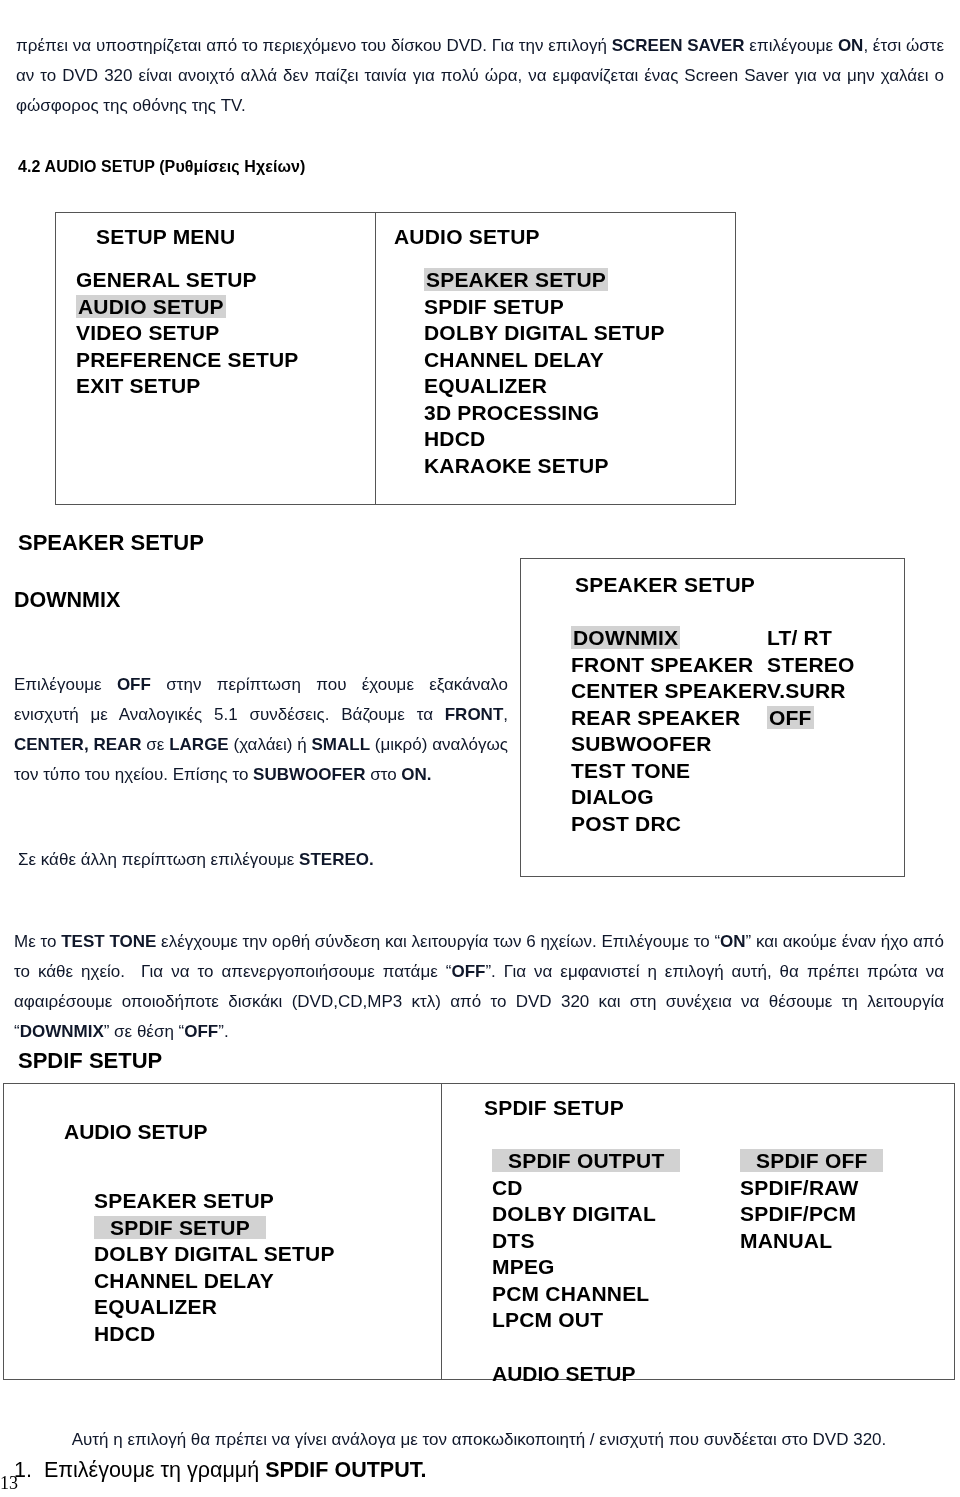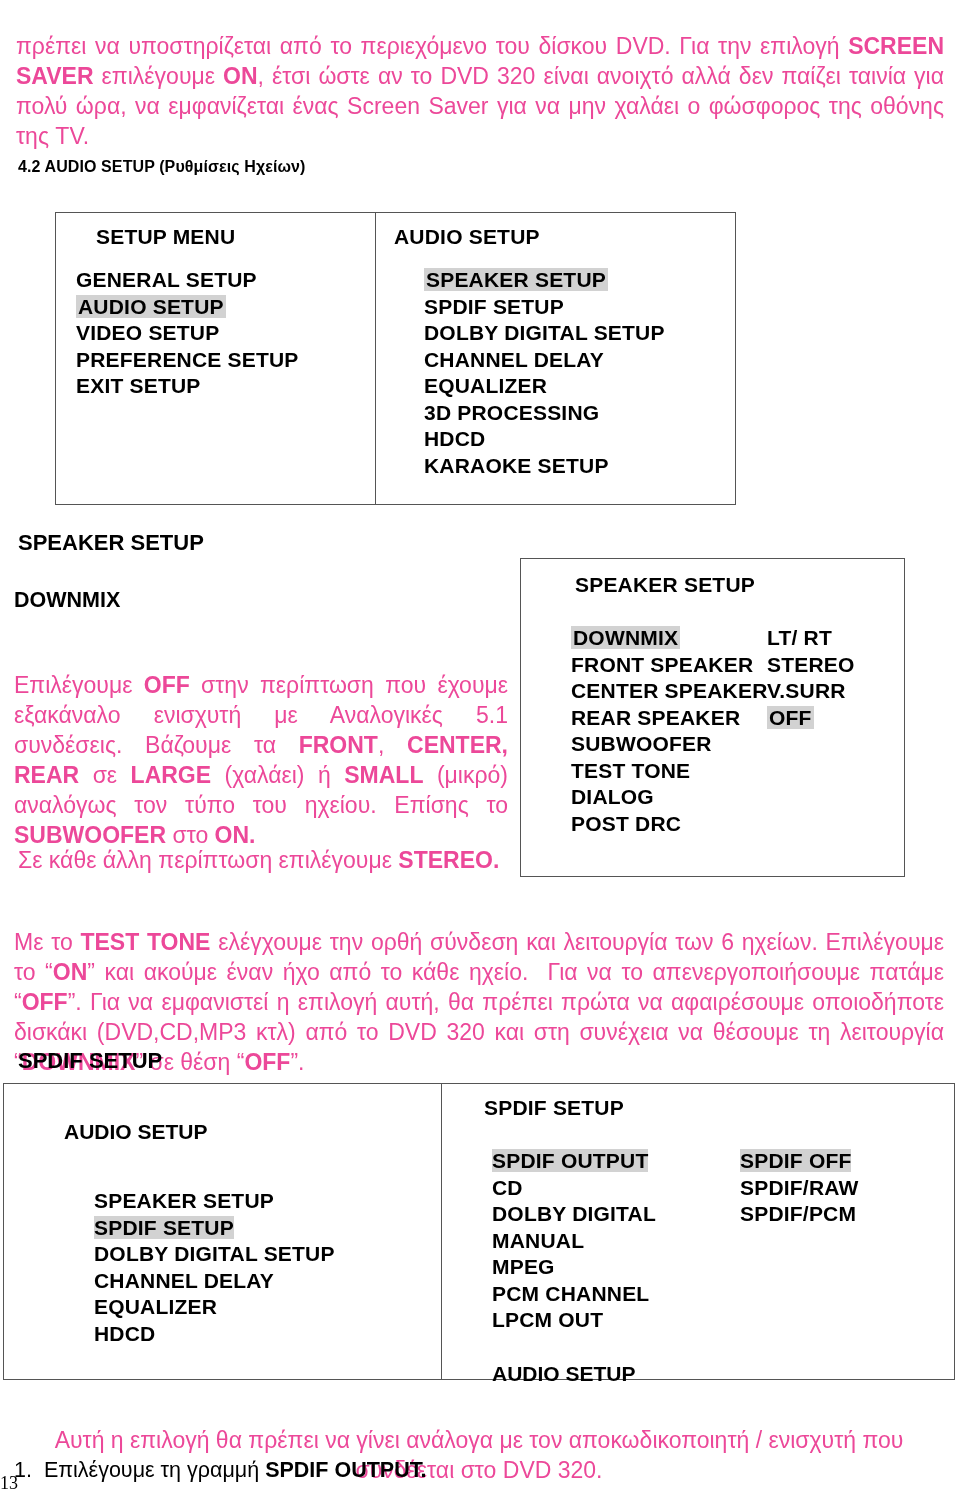--- a/index.html
+++ b/index.html
@@ -15,25 +15,25 @@
   }
   .page {
     position: relative;
     width: 960px;
     height: 1497px;
     padding: 0;
   }
 
   
   .para {
-    font-size: 23px;
+    font-size: 17px;
     line-height: 30px;
     text-align: justify;
     text-justify: inter-word;
-    color: #ec4899;
+    color: #0f172a;
     margin-top: 27px;
   }
   .para b { font-weight: bold; }
 
   .intro {
     position: absolute;
     left: 16px;
     top: 4px;
     width: 928px;
   }
@@ -177,21 +177,21 @@
   #spdif-table .rows { margin-top: 28px; margin-left: 28px; }
   #spdif-table .row {
     display: flex;
     font-size: 21px;
     font-weight: bold;
     line-height: 26.5px;
     letter-spacing: 0.2px;
     white-space: nowrap;
   }
   #spdif-table .row .label { width: 248px; }
-  #spdif-table .hl { background: #d2d2d2; padding: 0 0; }
+  #spdif-table .hl { background: #d2d2d2; padding: 0 16px; }
   #spdif-table .audio-foot { margin-top: 28px; margin-left: 28px; font-size: 21px; font-weight: bold; }
   #spdif-table .left-list { margin-top: 44px; margin-left: 30px; }
   #spdif-table .left-list li { font-size: 21px; font-weight: bold; line-height: 26.5px; }
 
   
   #bottom-para {
     position: absolute;
     left: 14px;
     top: 1398px;
     width: 930px;
@@ -330,20 +330,21 @@
         </div>
         <div class="row">
           <span class="label">CD</span>
           <span class="value">SPDIF/RAW</span>
         </div>
         <div class="row">
           <span class="label">DOLBY DIGITAL</span>
           <span class="value">SPDIF/PCM</span>
         </div>
         <div class="row">
+          <span class="label">DTS</span>
           <span class="value">MANUAL</span>
         </div>
         <div class="row">
           <span class="label">MPEG</span>
           <span class="value"></span>
         </div>
         <div class="row">
           <span class="label">PCM CHANNEL</span>
           <span class="value"></span>
         </div>

